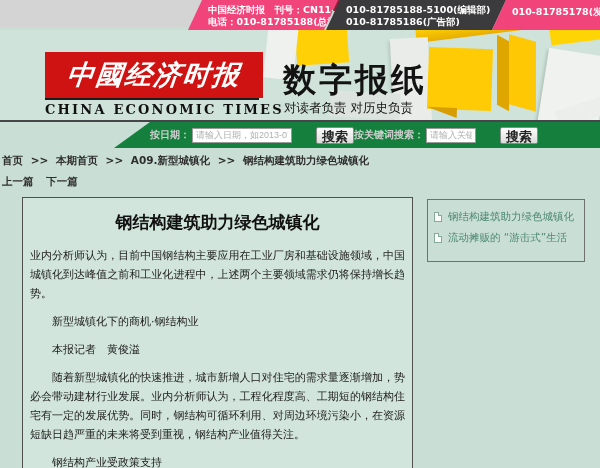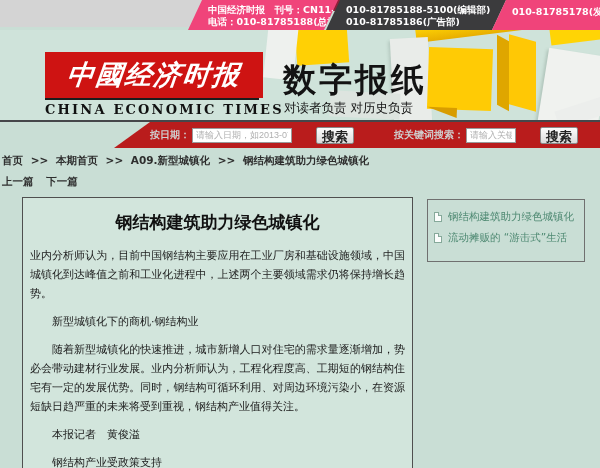--- a/index.html
+++ b/index.html
@@ -45,33 +45,33 @@
              font-family:"DejaVu Serif", serif; transform:skewX(-6deg); white-space:nowrap; }
   .logo-rule { position:absolute; z-index:2; left:45px; top:68px; width:214px; height:2px; background:#1c1c1c; }
   .logo-en { position:absolute; z-index:2; left:45px; top:72px; font-family:"DejaVu Serif", serif;
              font-size:13px; font-weight:bold; letter-spacing:2.2px; color:#111; white-space:nowrap; }
   .digital { position:absolute; z-index:2; left:283px; top:28px; font-size:33px; font-weight:bold;
              color:#131313; letter-spacing:3px; white-space:nowrap; }
   .slogan  { position:absolute; z-index:2; left:284px; top:70px; font-size:12.5px; font-weight:normal;
              color:#131313; white-space:nowrap; }
 
   
-  .searchbar { position:relative; height:28px; background:#b91c1c; border-top:2px solid #46464a; z-index:4; }
+  .searchbar { position:relative; height:28px; background:#15803d; border-top:2px solid #46464a; z-index:4; }
   .sb-wedge { position:absolute; left:0; top:0; width:150px; height:26px; background:#c9ded5;
               clip-path:polygon(0 0,100% 0,76% 100%,0 100%); }
   .sb-controls { position:absolute; left:150px; top:0; height:26px; display:flex; align-items:center; }
   .sb-label { color:#cfcfcf; font-size:10px; font-weight:bold; white-space:nowrap; }
   .sb-input { height:15px; border:1px solid #9a9a9a; background:#fff; font-size:9px; padding:0 3px; color:#333; }
   .sb-input::placeholder { color:#b0b0b0; }
   .sb-input.date { width:100px; margin-left:2px; }
   .sb-input.kw { width:50px; margin-left:2px; }
   .sb-btn { margin-left:24px; width:38px; height:17px; font-size:13px; font-weight:bold; color:#222;
             background:linear-gradient(#fdfdfd,#dcdcdc); border:1px solid #8a8a8a; border-radius:2px;
             font-family:"DejaVu Sans", sans-serif; }
-  .gap2 { margin-left:40px; }
+  .gap2 { }
 
   
   .crumbs { padding:6px 0 0 2px; font-size:10.5px; font-weight:700; color:#2e2e2e; }
   .crumbs .sep { margin:0 4px; }
   .prevnext { padding:7px 0 6px 2px; font-size:10.5px; font-weight:600; color:#2e2e2e; }
   .prevnext span { margin-right:9px; cursor:pointer; }
 
   
   .main { position:relative; height:290px; }
   .article-box { position:absolute; left:22px; top:2px; width:391px; height:310px;
@@ -155,22 +155,22 @@
 <div class="prevnext">
   <span>上一篇</span>
   <span>下一篇</span>
 </div>
 
 <div class="main">
   <div class="article-box">
     <div class="article-title">钢结构建筑助力绿色城镇化</div>
     <p>业内分析师认为，目前中国钢结构主要应用在工业厂房和基础设施领域，中国城镇化到达峰值之前和工业化进程中，上述两个主要领域需求仍将保持增长趋势。</p>
     <p class="ind">新型城镇化下的商机·钢结构业</p>
+    <p class="ind">本报记者　黄俊溢</p>
     <p class="ind">随着新型城镇化的快速推进，城市新增人口对住宅的需求量逐渐增加，势必会带动建材行业发展。业内分析师认为，工程化程度高、工期短的钢结构住宅有一定的发展优势。同时，钢结构可循环利用、对周边环境污染小，在资源短缺日趋严重的未来将受到重视，钢结构产业值得关注。</p>
-    <p class="ind">本报记者　黄俊溢</p>
     <p class="ind">钢结构产业受政策支持</p>
 
   </div>
 
   <div class="sidebar-box">
     <div class="sb-item">
       <span class="doc-ic"></span>
       <span>钢结构建筑助力绿色城镇化</span>
     </div>
     <div class="sb-item">

